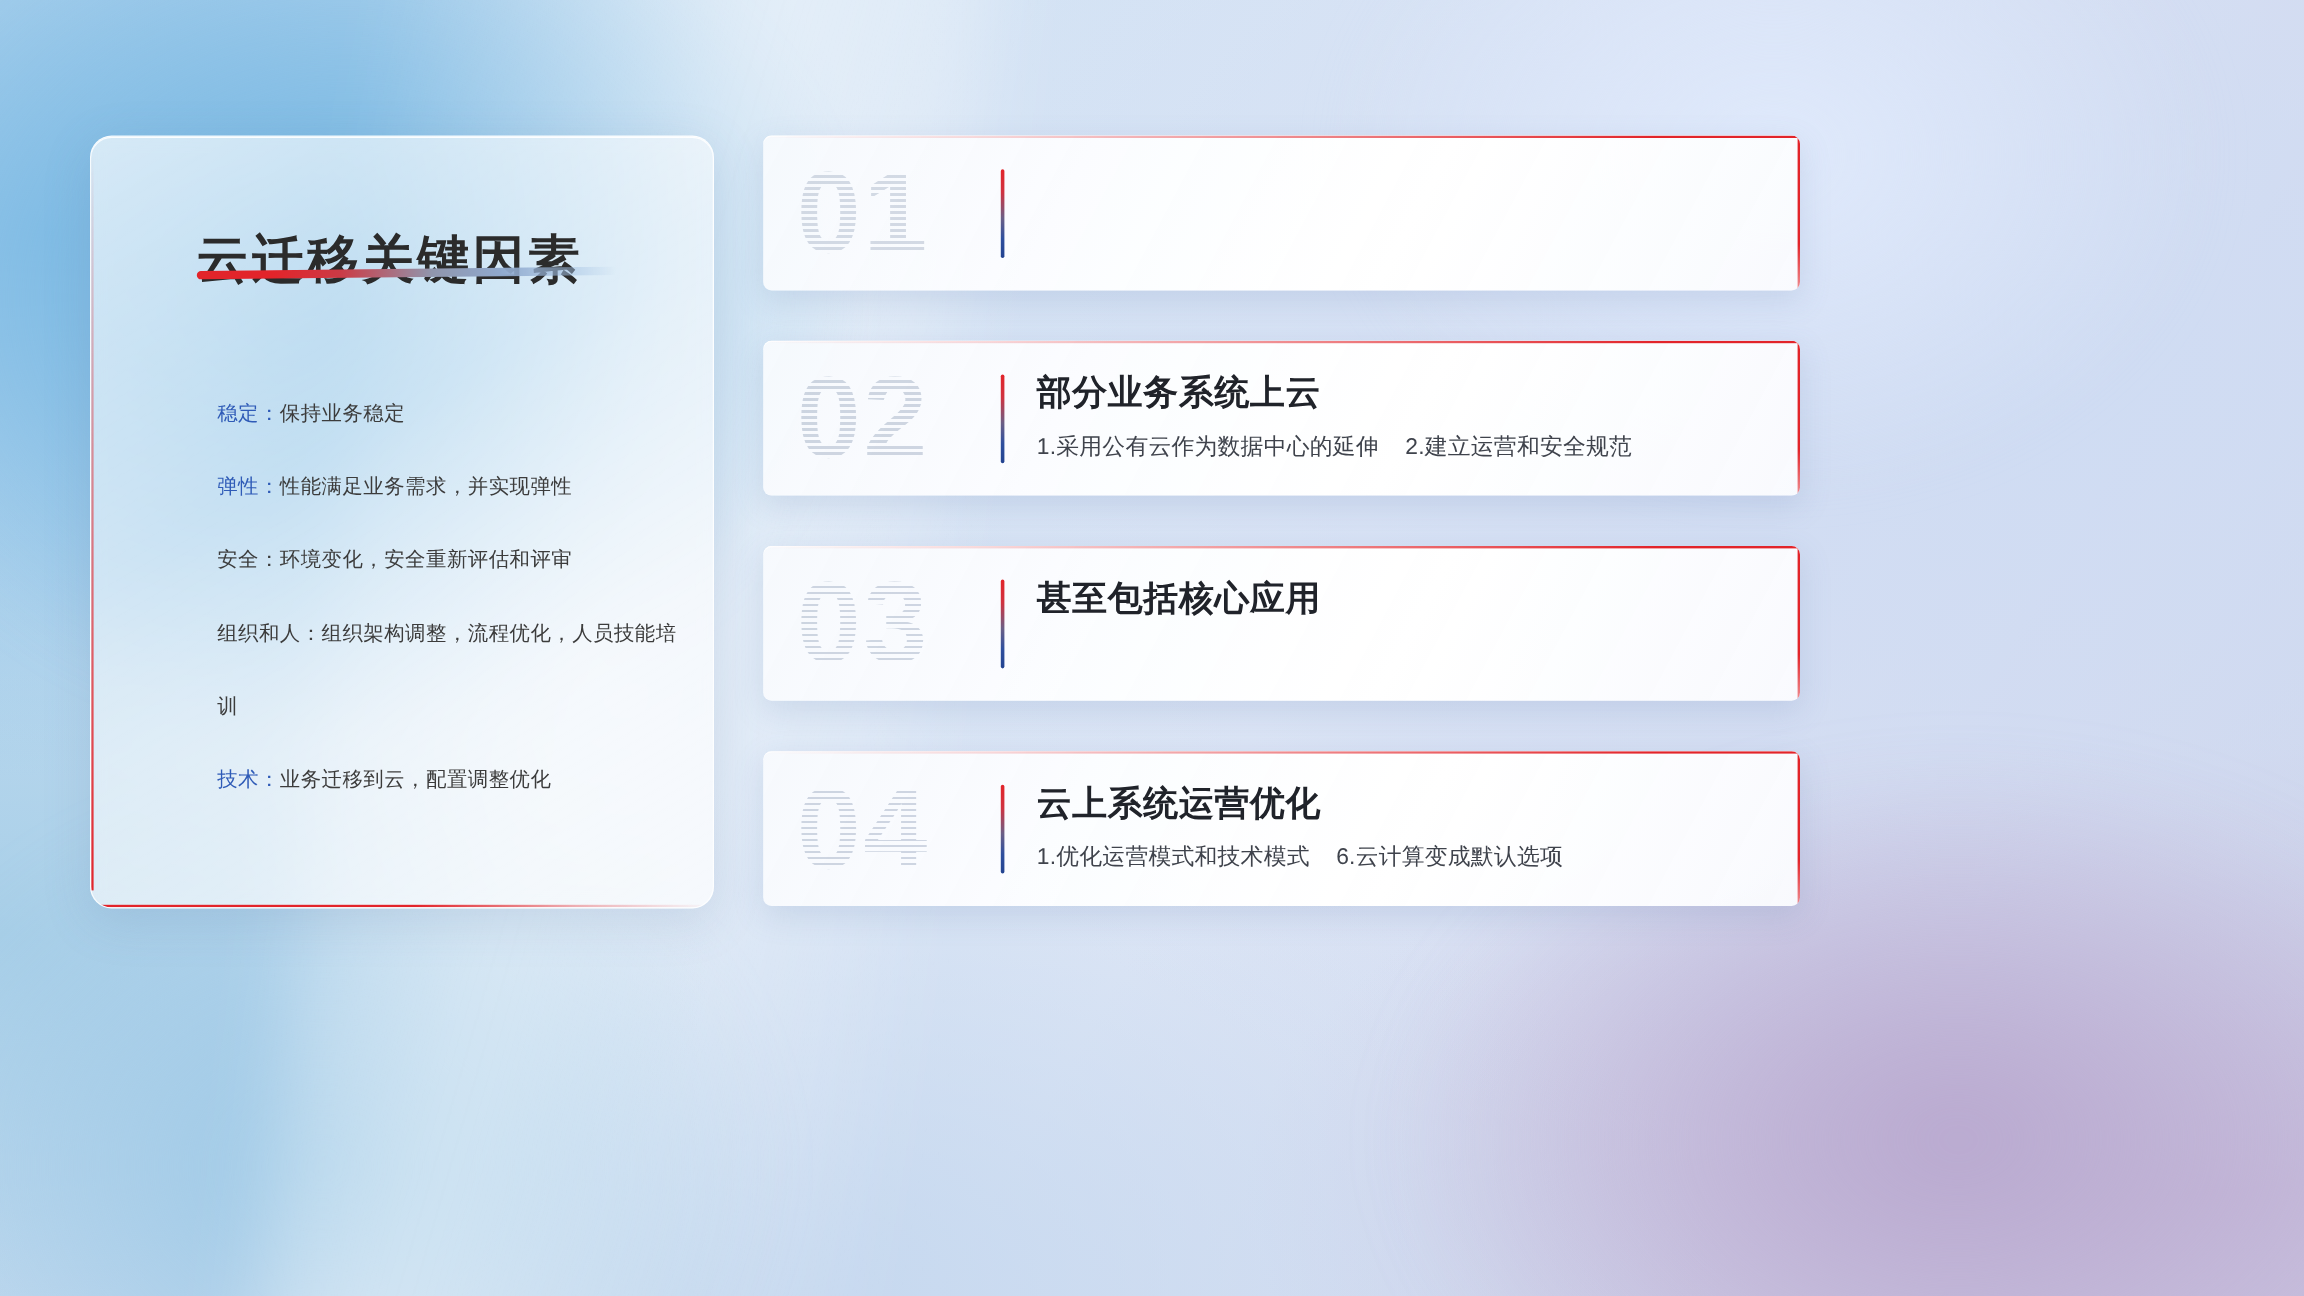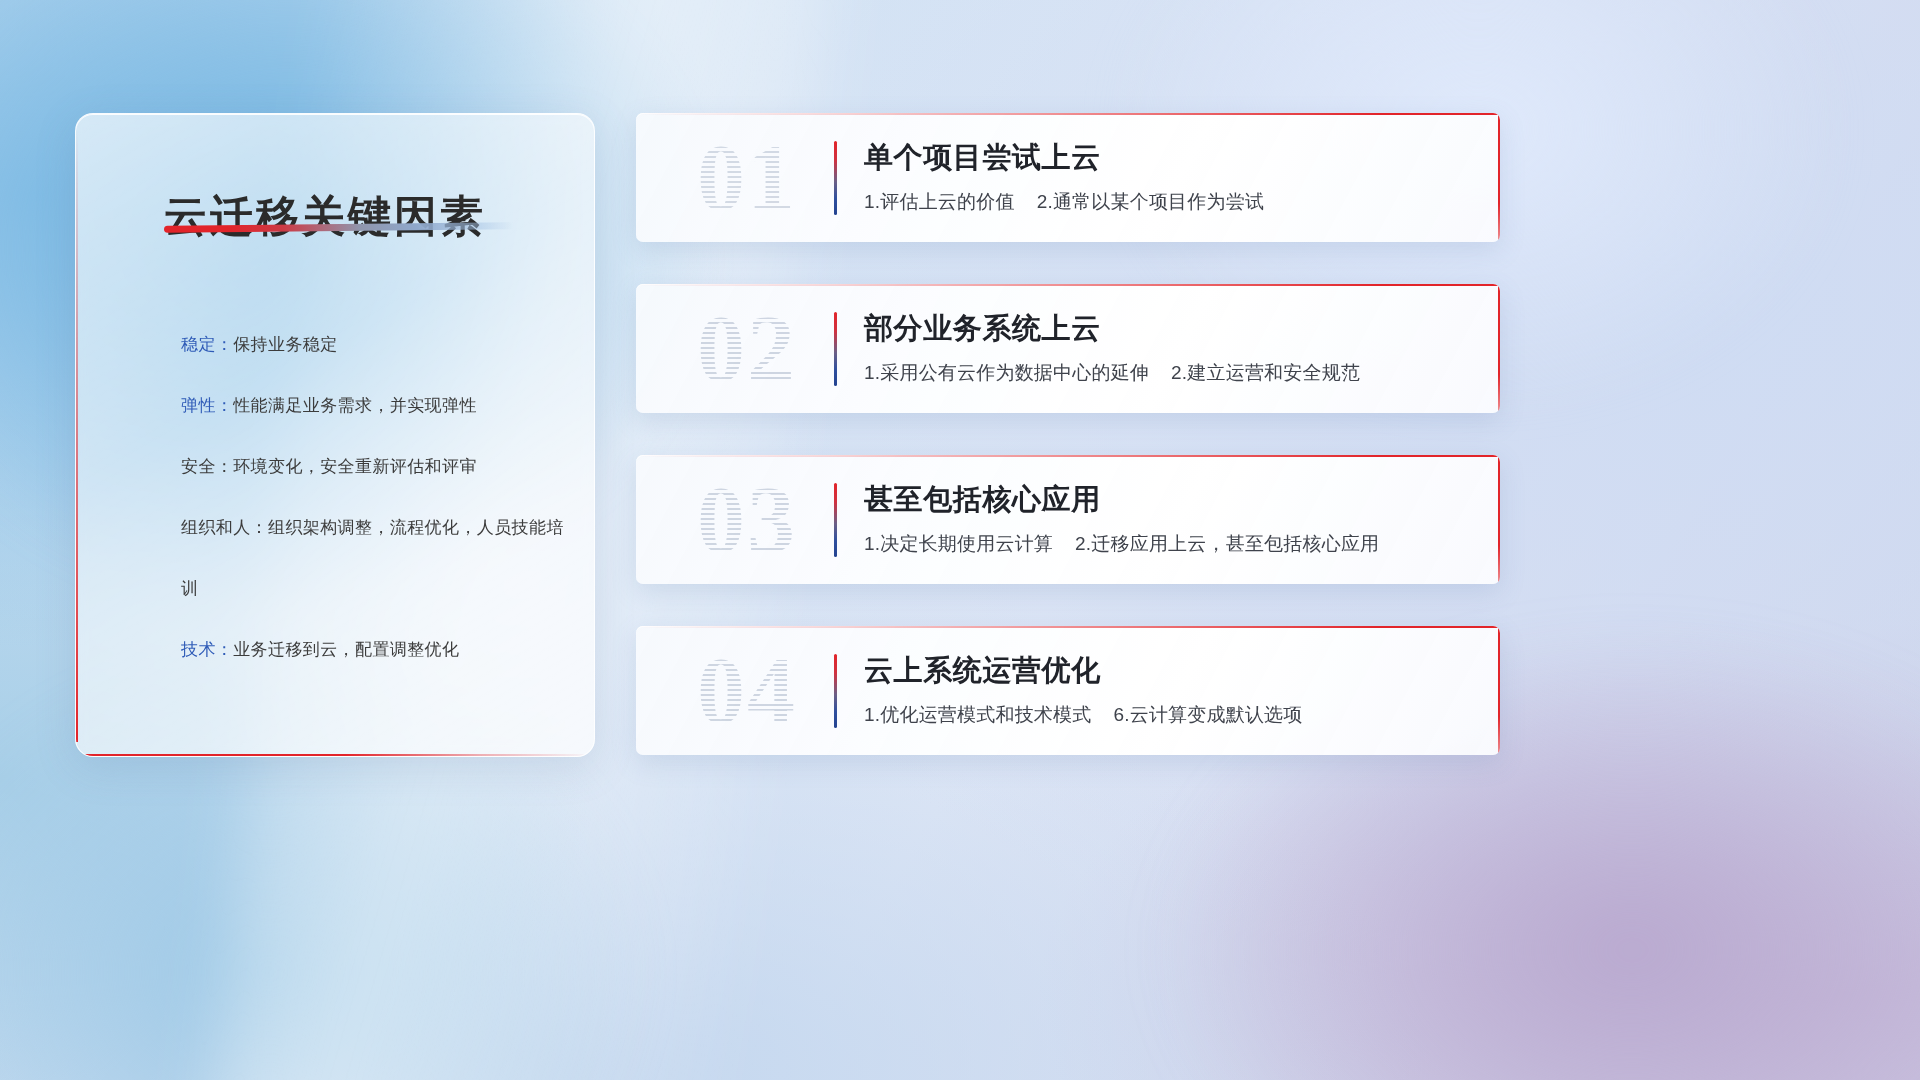--- a/index.html
+++ b/index.html
@@ -79,27 +79,27 @@
   .step-card::before{   
     content:"";position:absolute;left:0;right:0;top:0;height:2px;
     background:linear-gradient(90deg,rgba(226,36,42,0) 0%,rgba(226,36,42,.18) 22%,rgba(226,36,42,.62) 58%,#e2242a 86%,#e2242a 100%);
   }
   .step-card::after{    
     content:"";position:absolute;right:0;top:0;bottom:0;width:2px;
     background:linear-gradient(180deg,#e2242a 0%,#e2242a 70%,rgba(226,36,42,.5) 100%);
   }
 
   .ghost-num{
-    position:absolute;left:16px;top:50%;transform:translateY(-50%);
+    position:absolute;left:28px;top:50%;transform:translateY(-50%);
     width:190px;height:104px;
     font-size:96px;font-weight:bold;letter-spacing:2px;line-height:104px;
-    text-align:center;color:#9aa6bd;opacity:.40;
+    text-align:left;color:#9aa6bd;opacity:.40;
     -webkit-mask-image:repeating-linear-gradient(180deg,#000 0 2px,rgba(0,0,0,0) 2px 5px);
     mask-image:repeating-linear-gradient(180deg,#000 0 2px,rgba(0,0,0,0) 2px 5px);
-    user-select:none;pointer-events:none;font-family:Liberation Serif, serif;
+    user-select:none;pointer-events:none;
   }
   .ghost-num.tint{color:#8f9cb6;}
 
   .accent-bar{
     position:absolute;left:198px;top:28px;width:3px;height:74px;border-radius:2px;
     background:linear-gradient(180deg,#e2242a 0%,#d03240 26%,#6b5f86 55%,#2f4f9e 78%,#234390 100%);
   }
 
   .step-body{position:absolute;left:228px;top:25px;right:26px;}
   .step-title{font-size:29px;font-weight:bold;color:#20232a;letter-spacing:.6px;line-height:38px;white-space:nowrap;}
@@ -139,47 +139,38 @@
         <span class="lab blue">技术：</span><span class="val">业务迁移到云，配置调整优化</span>
       </div>
     </div>
   </section>
 
   <section class="steps">
 
     <article class="step-card">
       <div class="ghost-num">01</div>
       <div class="accent-bar"></div>
-      <div class="step-body">
-        <div class="step-title">单个项目尝试上云</div>
-        <div class="step-desc">
-          <span>1.评估上云的价值</span><span class="gap"></span><span>2.通常以某个项目作为尝试</span>
-        </div>
-      </div>
     </article>
 
     <article class="step-card">
       <div class="ghost-num tint">02</div>
       <div class="accent-bar"></div>
       <div class="step-body">
         <div class="step-title">部分业务系统上云</div>
         <div class="step-desc">
           <span>1.采用公有云作为数据中心的延伸</span><span class="gap"></span><span>2.建立运营和安全规范</span>
         </div>
       </div>
     </article>
 
     <article class="step-card">
       <div class="ghost-num tint">03</div>
       <div class="accent-bar"></div>
       <div class="step-body">
         <div class="step-title">甚至包括核心应用</div>
-        <div class="step-desc">
-          <span>1.决定长期使用云计算</span><span class="gap"></span><span>2.迁移应用上云，甚至包括核心应用</span>
-        </div>
       </div>
     </article>
 
     <article class="step-card">
       <div class="ghost-num tint">04</div>
       <div class="accent-bar"></div>
       <div class="step-body">
         <div class="step-title">云上系统运营优化</div>
         <div class="step-desc">
           <span>1.优化运营模式和技术模式</span><span class="gap"></span><span>6.云计算变成默认选项</span>

